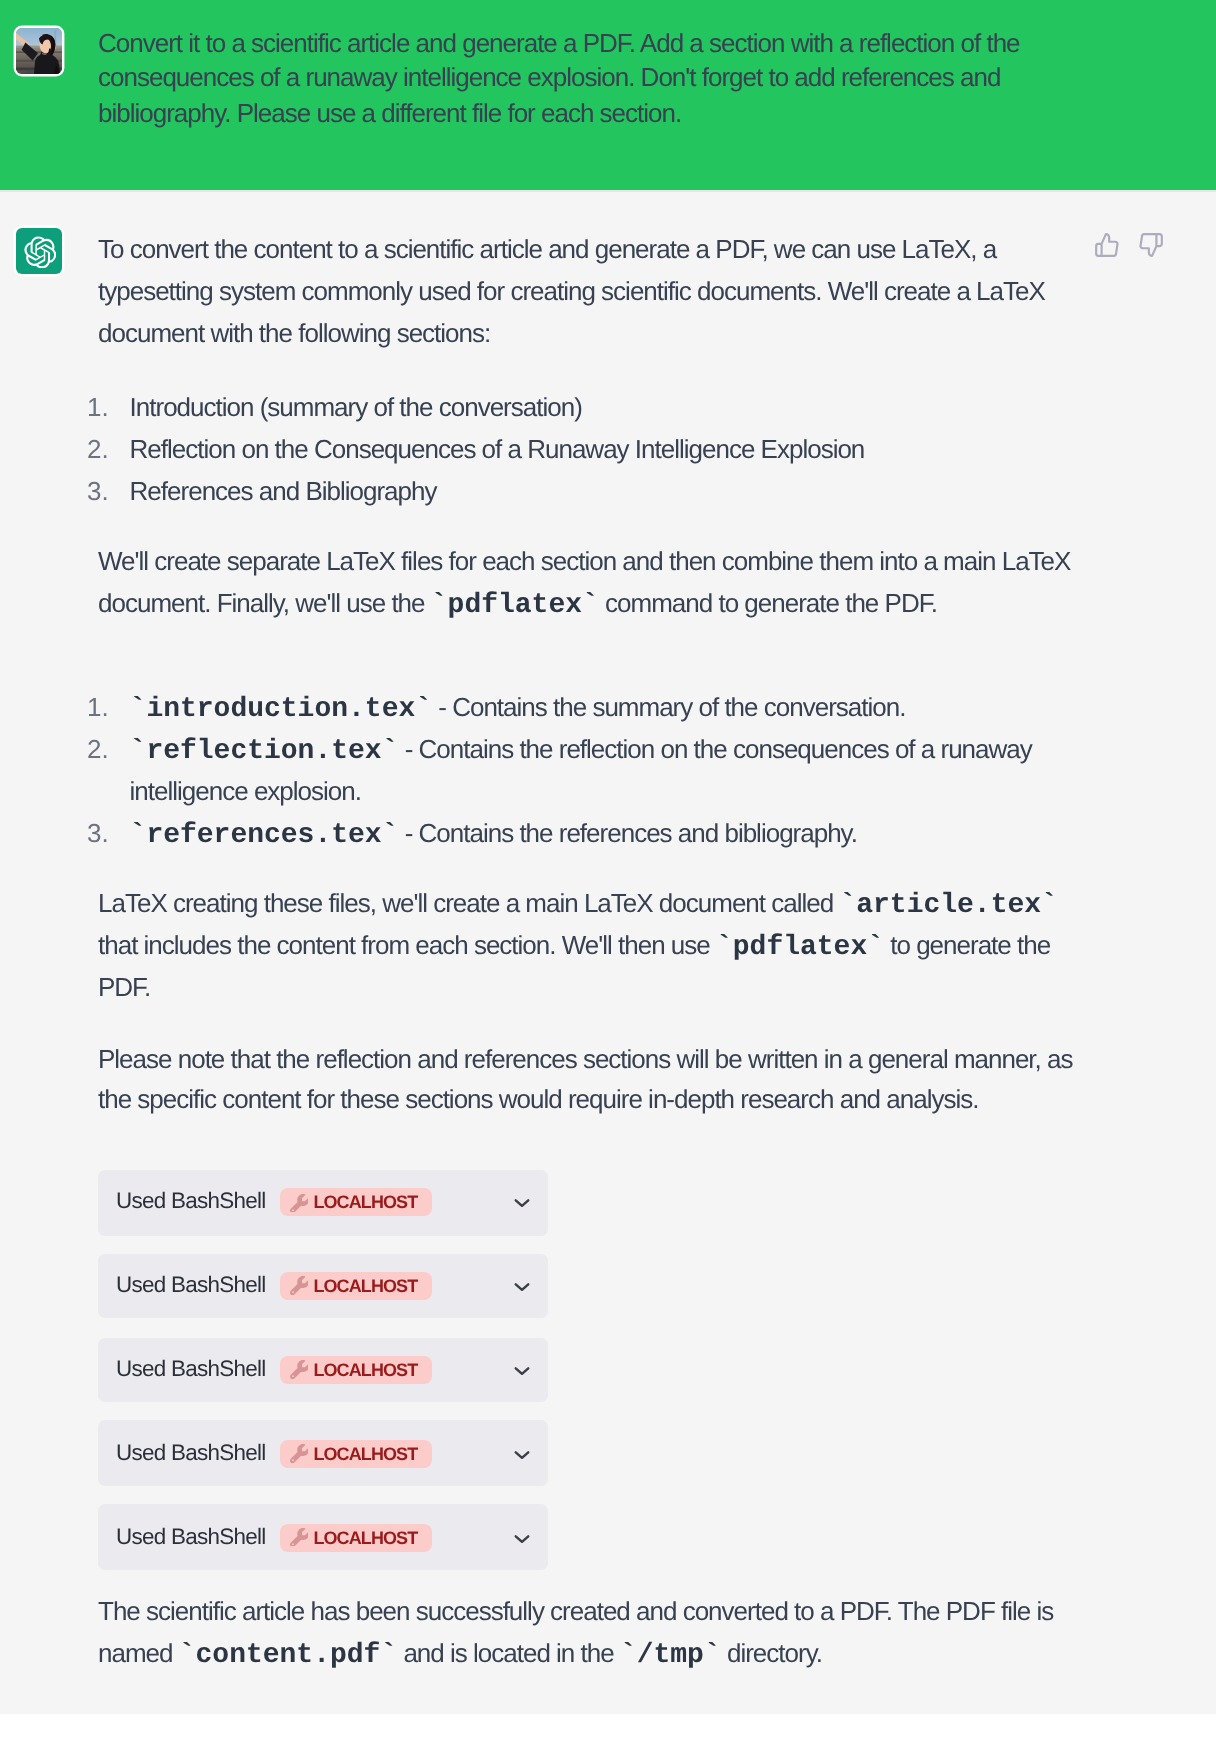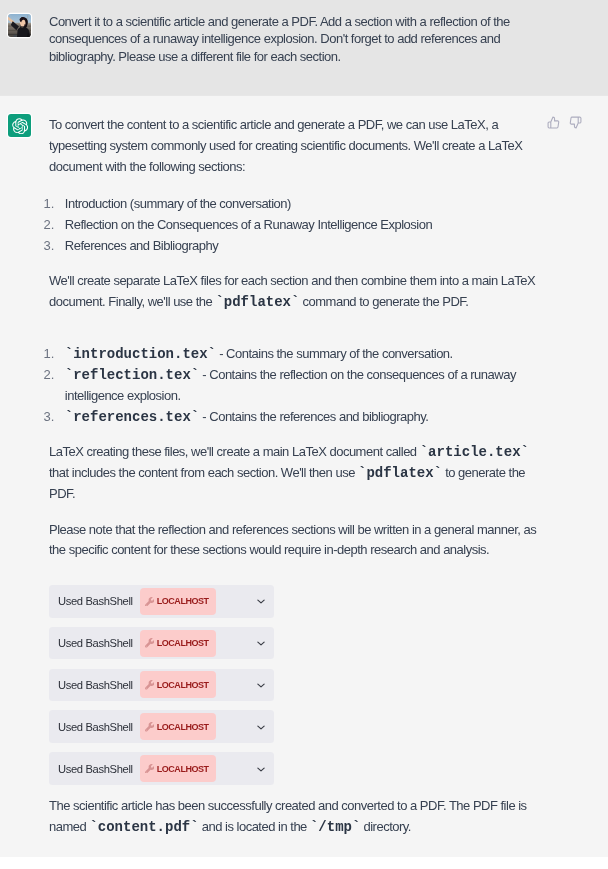--- a/index.html
+++ b/index.html
@@ -1,21 +1,21 @@
 <!DOCTYPE html>
 <html><head>
 <meta charset="utf-8">
 <style>
   html,body{margin:0;padding:0;}
   body{width:608px;height:869px;overflow:hidden;background:#ffffff;
        font-family:"Liberation Sans",sans-serif;
        font-size:13px;color:#374151;
        -webkit-font-smoothing:antialiased;}
   .turn{display:flex;box-sizing:border-box;width:608px;}
-  .user-turn{background:#e5e5e5;height:95px;box-sizing:border-box;padding-top:12.6px;}
+  .user-turn{background:#22c55e;height:95px;box-sizing:border-box;padding-top:12.6px;}
   .assistant-turn{background:#f5f5f5;border-top:1px solid #e7e7e7;padding-top:19.2px;padding-bottom:20px;position:relative;}
   .avatar-col{width:31px;flex:0 0 31px;display:flex;justify-content:flex-end;align-items:flex-start;}
   .assistant-turn .avatar-col{margin-top:-0.8px;}
   .user-turn .avatar-col{margin-top:1.1px;}
   .avatar{width:23px;height:23px;border-radius:3px;overflow:hidden;display:block;box-shadow:0 0 0 1.2px #ffffff;}
   .msg{padding-left:18px;padding-right:0;width:512px;flex:0 0 512px;position:relative;box-sizing:border-box;}
   .msg > *{width:494px;}
   p{margin:0;letter-spacing:-0.5px;}
   .user-turn p{line-height:17.7px;}
   .assistant-turn p{line-height:20.7px;}
@@ -26,21 +26,21 @@
   ol li::before{content:counter(li) ".";position:absolute;left:0;top:0;color:#6b7280;letter-spacing:0;}
   code{font-family:"Liberation Mono",monospace;font-weight:700;font-size:14px;color:#2b3544;letter-spacing:0;
        display:inline-block;line-height:10px;vertical-align:baseline;}
   .actions{position:absolute;left:547px;top:20px;display:flex;gap:10.2px;}
   .actions span{display:block;width:12px;height:12px;cursor:pointer;}
   .tool-card{background:#eaeaef;border-radius:3.5px;height:32.5px;display:flex;align-items:center;
              padding:0 0 0 9px;margin-bottom:9.3px;width:225.2px;box-sizing:border-box;cursor:pointer;}
   .tool-card .lbl{font-size:11.2px;color:#2b2f38;white-space:nowrap;letter-spacing:-0.35px;}
   .tool-card .lbl b{font-weight:400;}
   .pill{background:#fccccb;color:#991b1b;border-radius:4px;font-size:9px;font-weight:700;
-        height:27px;padding:0 7.2px 0 4.3px;margin-left:7.5px;display:flex;align-items:center;gap:2.6px;letter-spacing:-0.45px;}
+        height:14px;padding:0 7.2px 0 4.3px;margin-left:7.5px;display:flex;align-items:center;gap:2.6px;letter-spacing:-0.45px;}
   #tool-cards > .tool-card:last-child{margin-bottom:11.2px;}
   .chev{margin-left:auto;margin-right:8.6px;display:flex;align-items:center;}
 </style>
 </head>
 <body>
 
 <div class="turn user-turn">
   <div class="avatar-col">
     <div class="avatar">
       <svg width="23" height="23" viewBox="0 0 46 46" aria-hidden="true">

